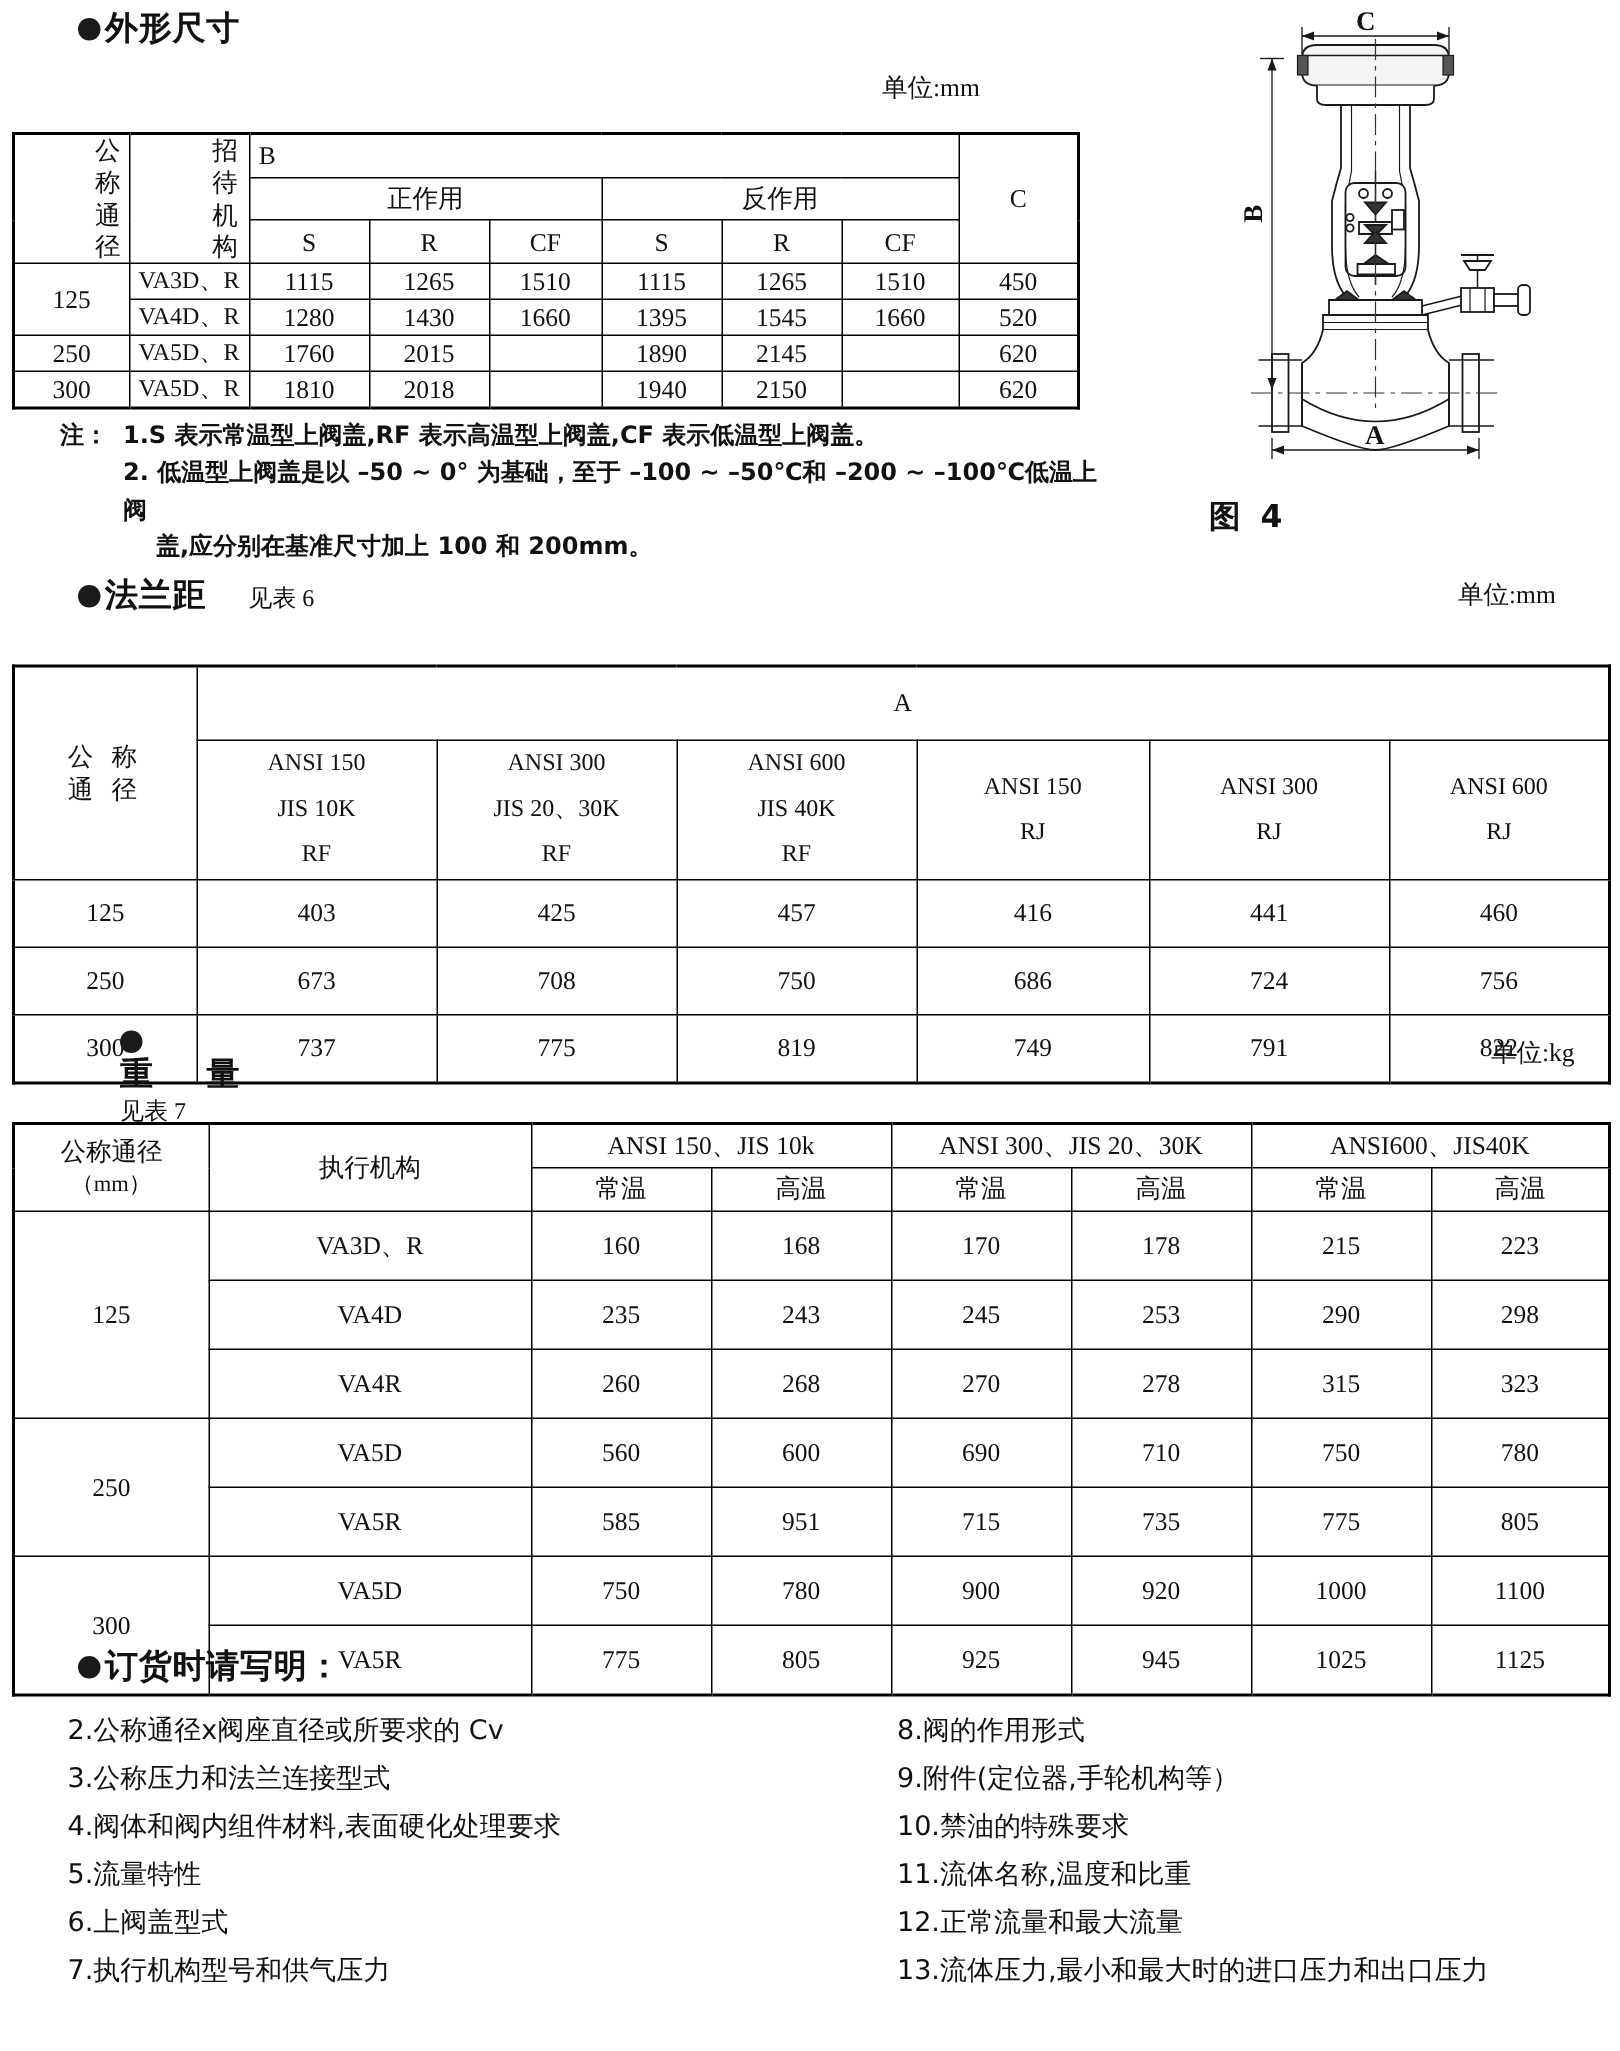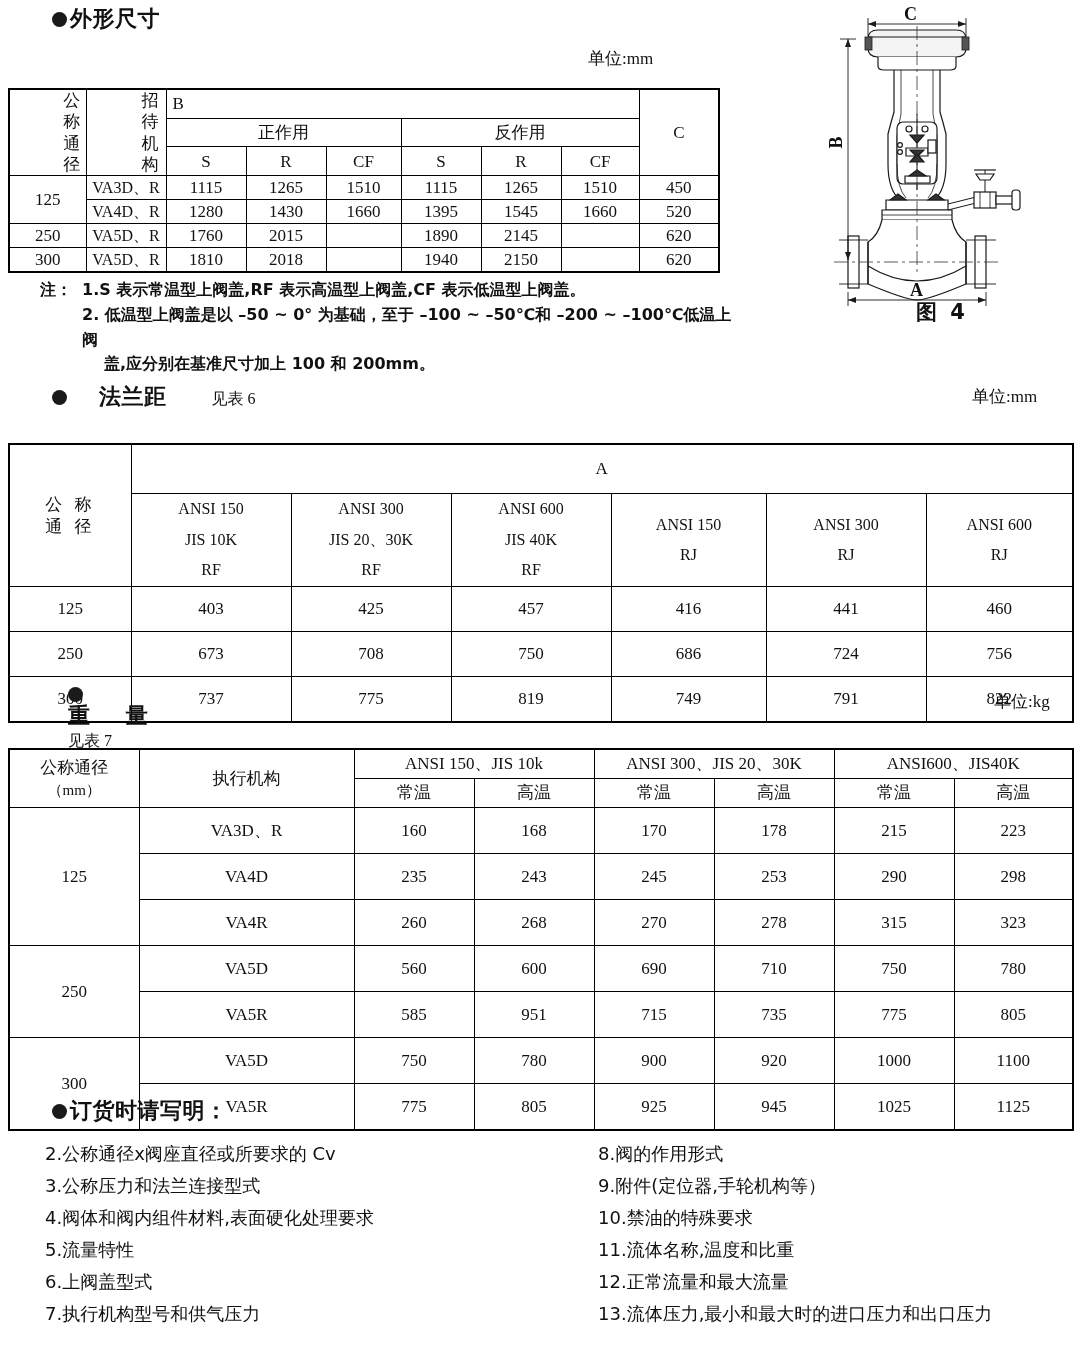--- a/index.html
+++ b/index.html
@@ -36,21 +36,21 @@
   }
   .sec-title {
     font-family: "DejaVu Sans", "Liberation Sans", sans-serif;
     font-weight: bold;
     font-size: 22px;
     letter-spacing: 0.5px;
   }
   .sec-title.wide { letter-spacing: 14px; }
   .sec-sub {
     font-size: 16px;
-    margin-left: 16px;
+    margin-left: 28px;
     font-family: "Liberation Serif", serif;
   }
   .unit-label {
     position: absolute;
     font-size: 17px;
     white-space: nowrap;
     font-family: "Liberation Serif", serif;
   }
 
   
@@ -122,22 +122,22 @@
   #figure-wrap {
     position: absolute;
     left: 806px;
     top: 4px;
     width: 272px;
     height: 352px;
   }
   #figure-caption {
     position: absolute;
     left: 0; right: 0;
-    top: 294px;
-    text-align: center;
+    top: 326px;
+    text-align: left;
     font-size: 21px;
     font-family: "DejaVu Sans", "Liberation Sans", sans-serif;
     font-weight: bold;
     letter-spacing: 3px;
   }
 </style>
 </head>
 <body>
 
 <div class="sec-head" style="left:52px; top:4px;">
@@ -329,21 +329,21 @@
         <line x1="180" y1="288" x2="180" y2="302"></line>
       </g>
     </g>
   </svg>
   <div style="position:absolute; left:98px; top:0px; font-size:18px; font-weight:bold; font-family:'Liberation Serif',serif;">C</div>
   <div style="position:absolute; left:24px; top:128px; font-size:18px; font-weight:bold; font-family:'Liberation Serif',serif; transform:rotate(-90deg);">B</div>
   <div style="position:absolute; left:104px; top:276px; font-size:18px; font-weight:bold; font-family:'Liberation Serif',serif;">A</div>
   <div id="figure-caption">图 4</div>
 </div>
 
-<div class="sec-head" style="left:52px; top:382px;gap:29px;">
+<div class="sec-head" style="left:52px; top:382px;">
   <span class="bullet"></span>
   <span class="sec-title">法兰距</span>
   <span class="sec-sub">见表 6</span>
 </div>
 <div class="unit-label" style="left:972px; top:385px;">单位:mm</div>
 
 <table class="doc" id="tbl-flange">
   <colgroup>
     <col style="width:122px">
       <col style="width:160px">

